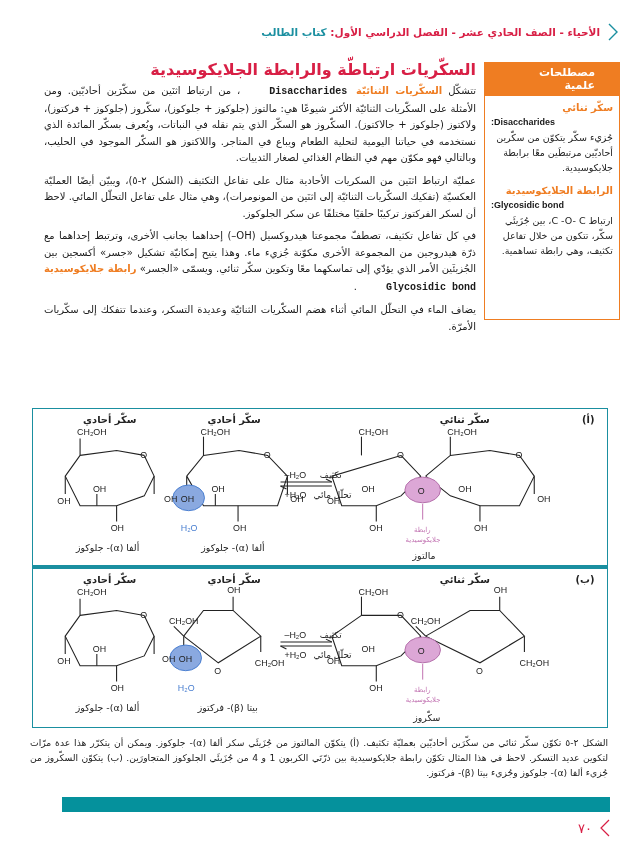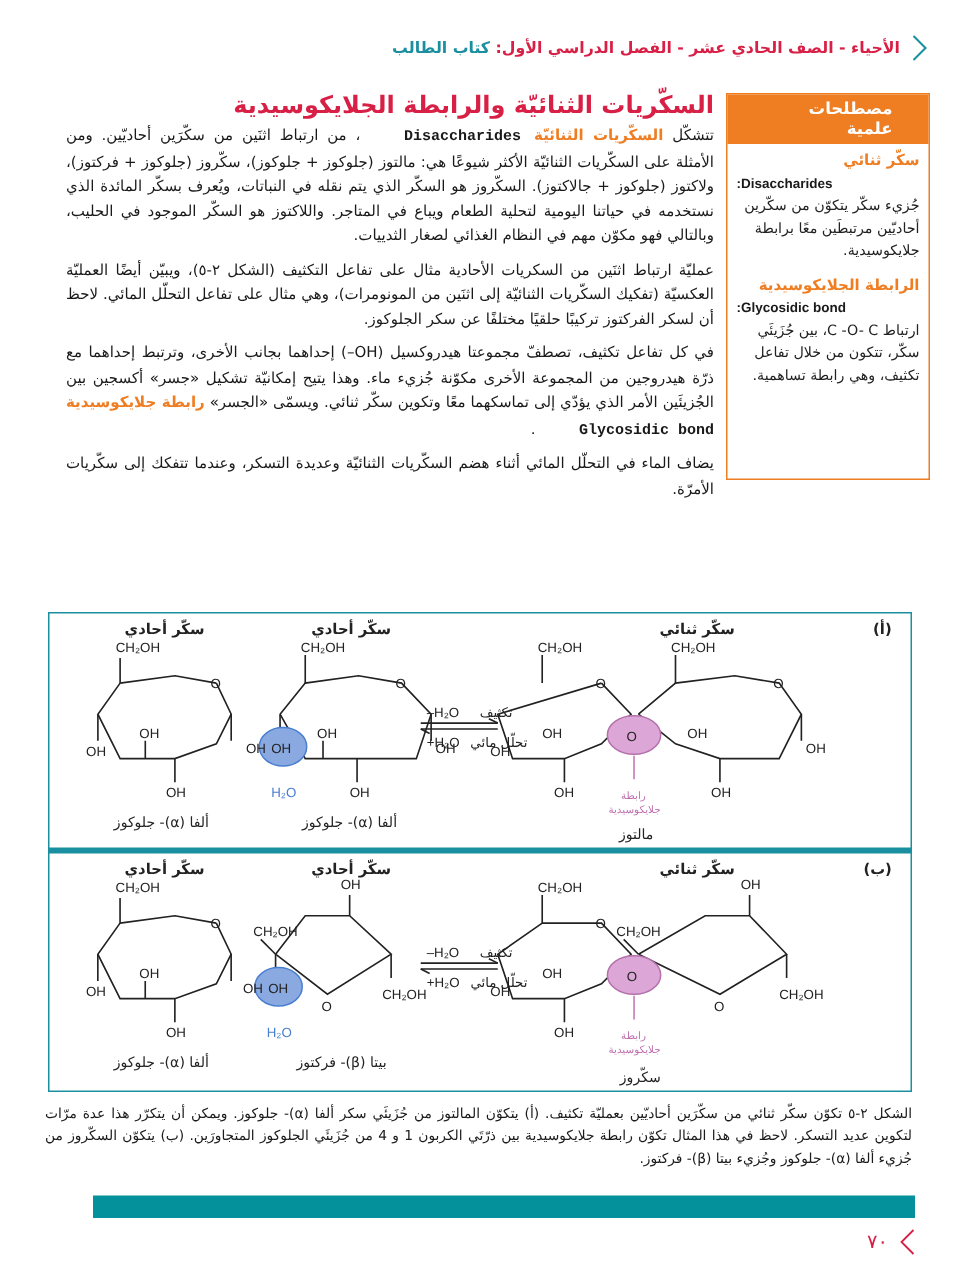--- a/index.html
+++ b/index.html
@@ -57,21 +57,21 @@
     <div class="term-def">جُزيء سكّر يتكوّن من سكّرين أحاديّين مرتبطَين معًا برابطة جلايكوسيدية.</div>
   </div>
   <div class="term" style="padding-top:8px">
     <div class="term-ar">الرابطة الجلايكوسيدية</div>
     <div class="term-en">:Glycosidic bond</div>
     <div class="term-def">ارتباط C -O- C، بين جُزَيئَي سكّر، تتكون من خلال تفاعل تكثيف، وهي رابطة تساهمية.</div>
   </div>
 </aside>
 
 <main class="main">
-  <h1>السكّريات الثنائيّة والرابطة الجلايكوسيدية</h1>
+  <h1>السكّريات ارتباطّة والرابطة الجلايكوسيدية</h1>
   <p><span>تتشكّل </span><span class="hl">السكّريات الثنائيّة</span><span class="en"> Disaccharides</span><span>، من ارتباط اثنَين من سكّرَين أحاديّين. ومن الأمثلة على السكّريات الثنائيّة الأكثر شيوعًا هي: مالتوز (جلوكوز + جلوكوز)، سكّروز (جلوكوز + فركتوز)، ولاكتوز (جلوكوز + جالاكتوز). السكّروز هو السكّر الذي يتم نقله في النباتات، ويُعرف بسكّر المائدة الذي نستخدمه في حياتنا اليومية لتحلية الطعام ويباع في المتاجر. واللاكتوز هو السكّر الموجود في الحليب، وبالتالي فهو مكوّن مهم في النظام الغذائي لصغار الثدييات.</span></p>
   <p>عمليّة ارتباط اثنَين من السكريات الأحادية مثال على تفاعل التكثيف (الشكل ٢-٥)، ويبيّن أيضًا العمليّة العكسيّة (تفكيك السكّريات الثنائيّة إلى اثنَين من المونومرات)، وهي مثال على تفاعل التحلّل المائي. لاحظ أن لسكر الفركتوز تركيبًا حلقيًا مختلفًا عن سكر الجلوكوز.</p>
   <p><span>في كل تفاعل تكثيف، تصطفّ مجموعتا هيدروكسيل (OH–) إحداهما بجانب الأخرى، وترتبط إحداهما مع ذرّة هيدروجين من المجموعة الأخرى مكوّنة جُزيء ماء. وهذا يتيح إمكانيّة تشكيل «جسر» أكسجين بين الجُزيئَين الأمر الذي يؤدّي إلى تماسكهما معًا وتكوين سكّر ثنائي. ويسمّى «الجسر» </span><span class="hl">رابطة جلايكوسيدية</span><span class="en"> Glycosidic bond</span><span>.</span></p>
   <p>يضاف الماء في التحلّل المائي أثناء هضم السكّريات الثنائيّة وعديدة التسكر، وعندما تتفكك إلى سكّريات الأمرّة.</p>
 </main>
 
 <div class="figure fig-a">
   <svg viewBox="0 0 576 158" direction="ltr" font-family="Liberation Sans, sans-serif" font-size="9">
     <g fill="none" stroke="#222" stroke-width="1.1">
 

